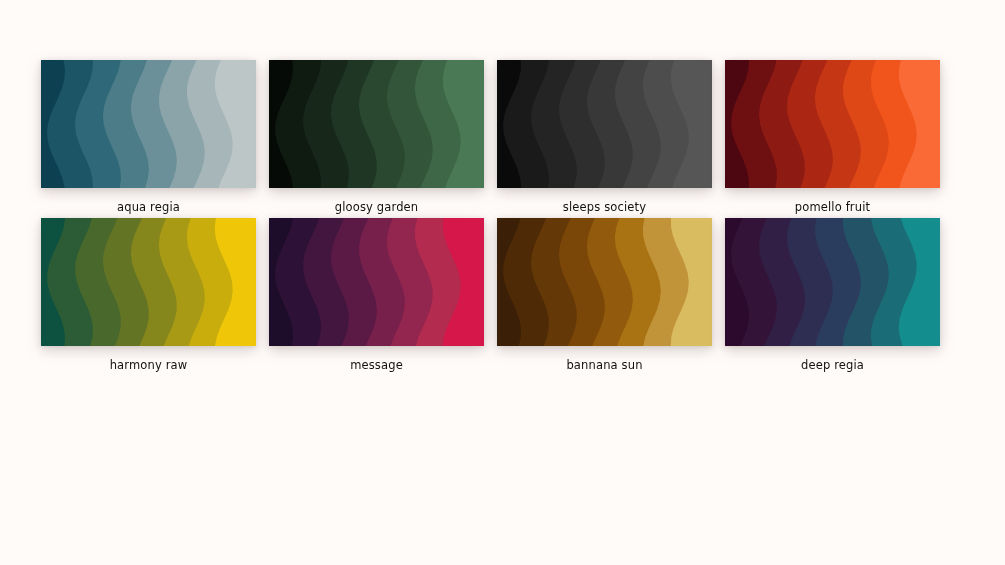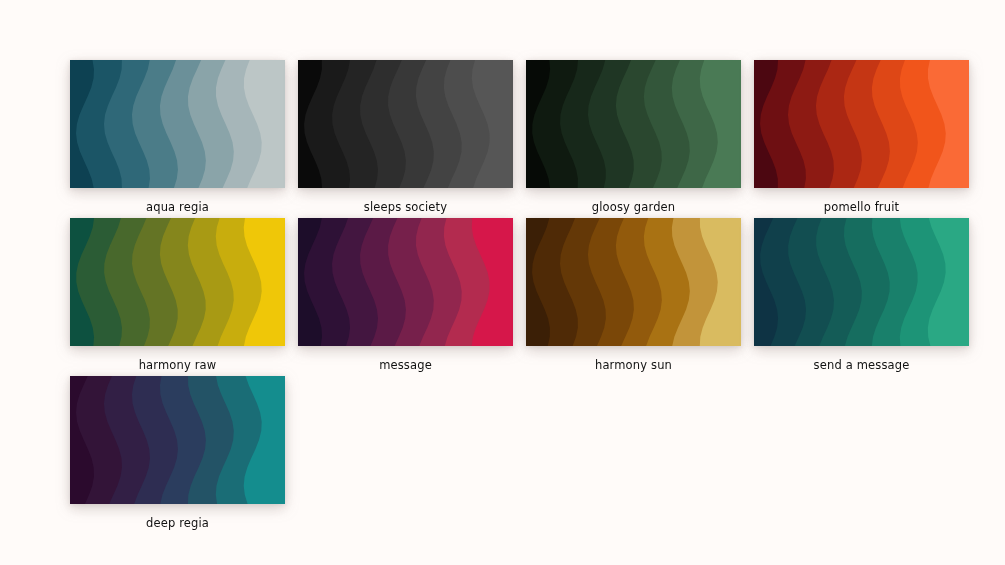--- a/index.html
+++ b/index.html
@@ -8,21 +8,21 @@
   }
   body {
     width: 1005px;
     height: 565px;
     background: #fffbf9;
     font-family: "DejaVu Sans", sans-serif;
     overflow: hidden;
   }
   #palette-grid {
     position: absolute;
-    left: 70px;
+    left: 41px;
     top: 60px;
     width: 900px;
     display: grid;
     grid-template-columns: repeat(4, 215px);
     grid-template-rows: repeat(3, 158px);
     column-gap: 13px;
     row-gap: 0px;
   }
   .palette-card {
     width: 215px;
@@ -74,49 +74,49 @@
             <path d="M 110 0 L 60.98 0 L 59.09 7.14 L 57.17 14.29 L 55.65 21.43 L 54.87 28.57 L 54.98 35.71 L 55.97 42.86 L 57.62 50.00 L 59.57 57.14 L 61.40 64.29 L 62.70 71.43 L 63.20 78.57 L 62.78 85.71 L 61.54 92.86 L 59.74 100.00 L 110 100 Z" fill="#8aa4a9"></path>
             <path d="M 110 0 L 72.30 0 L 70.37 7.14 L 68.79 14.29 L 67.91 21.43 L 67.92 28.57 L 68.83 35.71 L 70.42 42.86 L 72.36 50.00 L 74.22 57.14 L 75.60 64.29 L 76.19 71.43 L 75.87 78.57 L 74.71 85.71 L 72.95 92.86 L 70.99 100.00 L 110 100 Z" fill="#a6b6b9"></path>
             <path d="M 110 0 L 83.57 0 L 81.93 7.14 L 80.96 14.29 L 80.88 21.43 L 81.69 28.57 L 83.22 35.71 L 85.14 42.86 L 87.03 50.00 L 88.48 57.14 L 89.17 64.29 L 88.95 71.43 L 87.87 78.57 L 86.16 85.71 L 84.20 92.86 L 82.42 100.00 L 110 100 Z" fill="#bcc6c6"></path>
           </svg>
         </div>
       </div>
       <div class="swatch-label">aqua regia</div>
     </div>
     <div class="palette-card">
       <div class="swatch-wrap">
+        <div class="swatch" style="background: rgb(6, 10, 6);">
+          <svg viewBox="0 0 100 100" preserveAspectRatio="none">
+            <path d="M 110 0 L 10.82 0 L 11.20 7.14 L 10.66 14.29 L 9.33 21.43 L 7.49 28.57 L 5.54 35.71 L 3.91 42.86 L 2.96 50.00 L 2.88 57.14 L 3.70 64.29 L 5.25 71.43 L 7.17 78.57 L 9.06 85.71 L 10.49 92.86 L 11.17 100.00 L 110 100 Z" fill="#0f1a10"></path>
+            <path d="M 110 0 L 24.20 0 L 23.76 7.14 L 22.51 14.29 L 20.70 21.43 L 18.75 28.57 L 17.06 35.71 L 16.02 42.86 L 15.84 50.00 L 16.58 57.14 L 18.05 64.29 L 19.95 71.43 L 21.87 78.57 L 23.37 85.71 L 24.14 92.86 L 24.01 100.00 L 110 100 Z" fill="#17281a"></path>
+            <path d="M 110 0 L 36.85 0 L 35.67 7.14 L 33.91 14.29 L 31.95 21.43 L 30.22 28.57 L 29.09 35.71 L 28.82 42.86 L 29.46 50.00 L 30.86 57.14 L 32.74 64.29 L 34.67 71.43 L 36.24 78.57 L 37.10 85.71 L 37.07 92.86 L 36.15 100.00 L 110 100 Z" fill="#1f3624"></path>
+            <path d="M 110 0 L 48.84 0 L 47.12 7.14 L 45.16 14.29 L 43.38 21.43 L 42.18 28.57 L 41.80 35.71 L 42.34 42.86 L 43.68 50.00 L 45.53 57.14 L 47.47 64.29 L 49.10 71.43 L 50.05 78.57 L 50.12 85.71 L 49.29 92.86 L 47.74 100.00 L 110 100 Z" fill="#2a472f"></path>
+            <path d="M 110 0 L 60.33 0 L 58.37 7.14 L 56.56 14.29 L 55.27 21.43 L 54.80 28.57 L 55.24 35.71 L 56.51 42.86 L 58.31 50.00 L 60.27 57.14 L 61.95 64.29 L 62.98 71.43 L 63.15 78.57 L 62.42 85.71 L 60.93 92.86 L 59.03 100.00 L 110 100 Z" fill="#33563a"></path>
+            <path d="M 110 0 L 71.59 0 L 69.73 7.14 L 68.38 14.29 L 67.81 21.43 L 68.15 28.57 L 69.34 35.71 L 71.10 42.86 L 73.06 50.00 L 74.79 57.14 L 75.91 64.29 L 76.18 71.43 L 75.54 78.57 L 74.12 85.71 L 72.25 92.86 L 70.32 100.00 L 110 100 Z" fill="#3e6747"></path>
+            <path d="M 110 0 L 82.92 0 L 81.49 7.14 L 80.83 14.29 L 81.07 21.43 L 82.17 28.57 L 83.89 35.71 L 85.85 42.86 L 87.63 50.00 L 88.83 57.14 L 89.20 64.29 L 88.65 71.43 L 87.31 78.57 L 85.46 85.71 L 83.52 92.86 L 81.89 100.00 L 110 100 Z" fill="#4a7a55"></path>
+          </svg>
+        </div>
+      </div>
+      <div class="swatch-label">gloosy garden</div>
+    </div>
+    <div class="palette-card">
+      <div class="swatch-wrap">
         <div class="swatch" style="background: rgb(10, 10, 10);">
           <svg viewBox="0 0 100 100" preserveAspectRatio="none">
             <path d="M 110 0 L 11.06 0 L 11.11 7.14 L 10.26 14.29 L 8.70 21.43 L 6.78 28.57 L 4.90 35.71 L 3.48 42.86 L 2.82 50.00 L 3.08 57.14 L 4.19 64.29 L 5.92 71.43 L 7.88 78.57 L 9.65 85.71 L 10.84 92.86 L 11.19 100.00 L 110 100 Z" fill="#1a1a1a"></path>
             <path d="M 110 0 L 24.15 0 L 23.39 7.14 L 21.90 14.29 L 19.99 21.43 L 18.09 28.57 L 16.60 35.71 L 15.85 42.86 L 16.01 50.00 L 17.04 57.14 L 18.71 64.29 L 20.67 71.43 L 22.48 78.57 L 23.75 85.71 L 24.20 92.86 L 23.74 100.00 L 110 100 Z" fill="#242424"></path>
             <path d="M 110 0 L 36.51 0 L 35.09 7.14 L 33.21 14.29 L 31.28 21.43 L 29.73 28.57 L 28.89 35.71 L 28.95 42.86 L 29.89 50.00 L 31.51 57.14 L 33.45 64.29 L 35.30 71.43 L 36.64 78.57 L 37.19 85.71 L 36.83 92.86 L 35.63 100.00 L 110 100 Z" fill="#2e2e2e"></path>
             <path d="M 110 0 L 48.27 0 L 46.42 7.14 L 44.48 14.29 L 42.87 21.43 L 41.94 28.57 L 41.90 35.71 L 42.75 42.86 L 44.31 50.00 L 46.24 57.14 L 48.12 64.29 L 49.53 71.43 L 50.18 78.57 L 49.91 85.71 L 48.80 92.86 L 47.07 100.00 L 110 100 Z" fill="#383838"></path>
             <path d="M 110 0 L 59.63 0 L 57.68 7.14 L 56.01 14.29 L 55.00 21.43 L 54.86 28.57 L 55.62 35.71 L 57.11 42.86 L 59.02 50.00 L 60.93 57.14 L 62.41 64.29 L 63.15 71.43 L 62.99 78.57 L 61.95 85.71 L 60.28 92.86 L 58.32 100.00 L 110 100 Z" fill="#434343"></path>
             <path d="M 110 0 L 70.89 0 L 69.17 7.14 L 68.07 14.29 L 67.83 21.43 L 68.49 28.57 L 69.92 35.71 L 71.81 42.86 L 73.73 50.00 L 75.28 57.14 L 76.11 64.29 L 76.05 71.43 L 75.10 78.57 L 73.48 85.71 L 71.53 92.86 L 69.69 100.00 L 110 100 Z" fill="#4d4d4d"></path>
             <path d="M 110 0 L 82.33 0 L 81.15 7.14 L 80.81 14.29 L 81.38 21.43 L 82.74 28.57 L 84.59 35.71 L 86.54 42.86 L 88.14 50.00 L 89.07 57.14 L 89.10 64.29 L 88.24 71.43 L 86.68 78.57 L 84.75 85.71 L 82.87 92.86 L 81.46 100.00 L 110 100 Z" fill="#565656"></path>
           </svg>
         </div>
       </div>
       <div class="swatch-label">sleeps society</div>
-    </div>
-    <div class="palette-card">
-      <div class="swatch-wrap">
-        <div class="swatch" style="background: rgb(6, 10, 6);">
-          <svg viewBox="0 0 100 100" preserveAspectRatio="none">
-            <path d="M 110 0 L 10.82 0 L 11.20 7.14 L 10.66 14.29 L 9.33 21.43 L 7.49 28.57 L 5.54 35.71 L 3.91 42.86 L 2.96 50.00 L 2.88 57.14 L 3.70 64.29 L 5.25 71.43 L 7.17 78.57 L 9.06 85.71 L 10.49 92.86 L 11.17 100.00 L 110 100 Z" fill="#0f1a10"></path>
-            <path d="M 110 0 L 24.20 0 L 23.76 7.14 L 22.51 14.29 L 20.70 21.43 L 18.75 28.57 L 17.06 35.71 L 16.02 42.86 L 15.84 50.00 L 16.58 57.14 L 18.05 64.29 L 19.95 71.43 L 21.87 78.57 L 23.37 85.71 L 24.14 92.86 L 24.01 100.00 L 110 100 Z" fill="#17281a"></path>
-            <path d="M 110 0 L 36.85 0 L 35.67 7.14 L 33.91 14.29 L 31.95 21.43 L 30.22 28.57 L 29.09 35.71 L 28.82 42.86 L 29.46 50.00 L 30.86 57.14 L 32.74 64.29 L 34.67 71.43 L 36.24 78.57 L 37.10 85.71 L 37.07 92.86 L 36.15 100.00 L 110 100 Z" fill="#1f3624"></path>
-            <path d="M 110 0 L 48.84 0 L 47.12 7.14 L 45.16 14.29 L 43.38 21.43 L 42.18 28.57 L 41.80 35.71 L 42.34 42.86 L 43.68 50.00 L 45.53 57.14 L 47.47 64.29 L 49.10 71.43 L 50.05 78.57 L 50.12 85.71 L 49.29 92.86 L 47.74 100.00 L 110 100 Z" fill="#2a472f"></path>
-            <path d="M 110 0 L 60.33 0 L 58.37 7.14 L 56.56 14.29 L 55.27 21.43 L 54.80 28.57 L 55.24 35.71 L 56.51 42.86 L 58.31 50.00 L 60.27 57.14 L 61.95 64.29 L 62.98 71.43 L 63.15 78.57 L 62.42 85.71 L 60.93 92.86 L 59.03 100.00 L 110 100 Z" fill="#33563a"></path>
-            <path d="M 110 0 L 71.59 0 L 69.73 7.14 L 68.38 14.29 L 67.81 21.43 L 68.15 28.57 L 69.34 35.71 L 71.10 42.86 L 73.06 50.00 L 74.79 57.14 L 75.91 64.29 L 76.18 71.43 L 75.54 78.57 L 74.12 85.71 L 72.25 92.86 L 70.32 100.00 L 110 100 Z" fill="#3e6747"></path>
-            <path d="M 110 0 L 82.92 0 L 81.49 7.14 L 80.83 14.29 L 81.07 21.43 L 82.17 28.57 L 83.89 35.71 L 85.85 42.86 L 87.63 50.00 L 88.83 57.14 L 89.20 64.29 L 88.65 71.43 L 87.31 78.57 L 85.46 85.71 L 83.52 92.86 L 81.89 100.00 L 110 100 Z" fill="#4a7a55"></path>
-          </svg>
-        </div>
-      </div>
-      <div class="swatch-label">gloosy garden</div>
     </div>
     <div class="palette-card">
       <div class="swatch-wrap">
         <div class="swatch" style="background: rgb(76, 7, 17);">
           <svg viewBox="0 0 100 100" preserveAspectRatio="none">
             <path d="M 110 0 L 11.18 0 L 10.90 7.14 L 9.77 14.29 L 8.03 21.43 L 6.07 28.57 L 4.31 35.71 L 3.14 42.86 L 2.81 50.00 L 3.39 57.14 L 4.76 64.29 L 6.62 71.43 L 8.56 78.57 L 10.16 85.71 L 11.07 92.86 L 11.10 100.00 L 110 100 Z" fill="#6e0f12"></path>
             <path d="M 110 0 L 23.97 0 L 22.92 7.14 L 21.24 14.29 L 19.28 21.43 L 17.48 28.57 L 16.23 35.71 L 15.80 42.86 L 16.29 50.00 L 17.58 57.14 L 19.41 64.29 L 21.36 71.43 L 23.01 78.57 L 24.01 85.71 L 24.14 92.86 L 23.36 100.00 L 110 100 Z" fill="#8d1a13"></path>
             <path d="M 110 0 L 36.08 0 L 34.44 7.14 L 32.49 14.29 L 30.66 21.43 L 29.33 28.57 L 28.80 35.71 L 29.19 42.86 L 30.41 50.00 L 32.19 57.14 L 34.15 64.29 L 35.86 71.43 L 36.94 78.57 L 37.17 85.71 L 36.48 92.86 L 35.04 100.00 L 110 100 Z" fill="#ab2713"></path>
             <path d="M 110 0 L 47.64 0 L 45.71 7.14 L 43.84 14.29 L 42.44 21.43 L 41.82 28.57 L 42.11 35.71 L 43.24 42.86 L 44.98 50.00 L 46.94 57.14 L 48.70 64.29 L 49.87 71.43 L 50.19 78.57 L 49.60 85.71 L 48.23 92.86 L 46.37 100.00 L 110 100 Z" fill="#c53614"></path>
             <path d="M 110 0 L 58.92 0 L 57.02 7.14 L 55.56 14.29 L 54.84 21.43 L 55.03 28.57 L 56.09 35.71 L 57.78 42.86 L 59.73 50.00 L 61.53 57.14 L 62.78 64.29 L 63.20 71.43 L 62.71 78.57 L 61.41 85.71 L 59.58 92.86 L 57.63 100.00 L 110 100 Z" fill="#de4716"></path>
@@ -166,37 +166,21 @@
             <path d="M 110 0 L 10.84 0 L 9.64 7.14 L 7.87 14.29 L 5.91 21.43 L 4.19 28.57 L 3.08 35.71 L 2.82 42.86 L 3.48 50.00 L 4.90 57.14 L 6.78 64.29 L 8.71 71.43 L 10.26 78.57 L 11.11 85.71 L 11.06 92.86 L 10.12 100.00 L 110 100 Z" fill="#4f2a06"></path>
             <path d="M 110 0 L 22.81 0 L 21.08 7.14 L 19.12 14.29 L 17.35 21.43 L 16.16 28.57 L 15.81 35.71 L 16.37 42.86 L 17.72 50.00 L 19.57 57.14 L 21.51 64.29 L 23.13 71.43 L 24.06 78.57 L 24.11 85.71 L 23.26 92.86 L 21.70 100.00 L 110 100 Z" fill="#643807"></path>
             <path d="M 110 0 L 34.29 0 L 32.33 7.14 L 30.52 14.29 L 29.25 21.43 L 28.80 28.57 L 29.26 35.71 L 30.54 42.86 L 32.35 50.00 L 34.31 57.14 L 35.98 64.29 L 37.00 71.43 L 37.15 78.57 L 36.39 85.71 L 34.90 92.86 L 32.99 100.00 L 110 100 Z" fill="#7a4708"></path>
             <path d="M 110 0 L 45.55 0 L 43.70 7.14 L 42.35 14.29 L 41.80 21.43 L 42.17 28.57 L 43.37 35.71 L 45.14 42.86 L 47.10 50.00 L 48.82 57.14 L 49.93 64.29 L 50.18 71.43 L 49.51 78.57 L 48.09 85.71 L 46.20 92.86 L 44.28 100.00 L 110 100 Z" fill="#925a0c"></path>
             <path d="M 110 0 L 56.88 0 L 55.47 7.14 L 54.82 14.29 L 55.09 21.43 L 56.20 28.57 L 57.93 35.71 L 59.89 42.86 L 61.66 50.00 L 62.85 57.14 L 63.19 64.29 L 62.63 71.43 L 61.27 78.57 L 59.42 85.71 L 57.48 92.86 L 55.87 100.00 L 110 100 Z" fill="#a97213"></path>
             <path d="M 110 0 L 68.59 0 L 67.85 7.14 L 68.01 14.29 L 69.05 21.43 L 70.73 28.57 L 72.68 35.71 L 74.49 42.86 L 75.75 50.00 L 76.20 57.14 L 75.73 64.29 L 74.45 71.43 L 72.63 78.57 L 70.68 85.71 L 69.01 92.86 L 68.00 100.00 L 110 100 Z" fill="#c2943a"></path>
             <path d="M 110 0 L 80.89 0 L 80.95 7.14 L 81.90 14.29 L 83.52 21.43 L 85.47 28.57 L 87.31 35.71 L 88.65 42.86 L 89.20 50.00 L 88.82 57.14 L 87.62 64.29 L 85.84 71.43 L 83.88 78.57 L 82.17 85.71 L 81.07 92.86 L 80.83 100.00 L 110 100 Z" fill="#d9bb60"></path>
           </svg>
         </div>
       </div>
-      <div class="swatch-label">harmony sun</div>
-    </div>
-    <div class="palette-card">
-      <div class="swatch-wrap">
-        <div class="swatch" style="background: rgb(14, 51, 68);">
-          <svg viewBox="0 0 100 100" preserveAspectRatio="none">
-            <path d="M 110 0 L 8.91 0 L 7.00 7.14 L 5.09 14.29 L 3.60 21.43 L 2.85 28.57 L 3.01 35.71 L 4.03 42.86 L 5.70 50.00 L 7.66 57.14 L 9.47 64.29 L 10.74 71.43 L 11.20 78.57 L 10.74 85.71 L 9.47 92.86 L 7.66 100.00 L 110 100 Z" fill="#10404b"></path>
-            <path d="M 110 0 L 20.22 0 L 18.29 7.14 L 16.73 14.29 L 15.89 21.43 L 15.94 28.57 L 16.88 35.71 L 18.50 42.86 L 20.44 50.00 L 22.29 57.14 L 23.64 64.29 L 24.19 71.43 L 23.84 78.57 L 22.64 85.71 L 20.87 92.86 L 18.91 100.00 L 110 100 Z" fill="#124e51"></path>
-            <path d="M 110 0 L 31.49 0 L 29.87 7.14 L 28.94 14.29 L 28.89 21.43 L 29.74 28.57 L 31.30 35.71 L 33.23 42.86 L 35.11 50.00 L 36.53 57.14 L 37.18 64.29 L 36.92 71.43 L 35.80 78.57 L 34.08 85.71 L 32.12 92.86 L 30.35 100.00 L 110 100 Z" fill="#145c57"></path>
-            <path d="M 110 0 L 43.02 0 L 42.00 7.14 L 41.85 14.29 L 42.61 21.43 L 44.10 28.57 L 46.01 35.71 L 47.92 42.86 L 49.41 50.00 L 50.15 57.14 L 49.99 64.29 L 48.96 71.43 L 47.29 78.57 L 45.33 85.71 L 43.52 92.86 L 42.25 100.00 L 110 100 Z" fill="#166d5f"></path>
-            <path d="M 110 0 L 55.07 0 L 54.82 7.14 L 55.49 14.29 L 56.92 21.43 L 58.80 28.57 L 60.72 35.71 L 62.27 42.86 L 63.11 50.00 L 63.05 57.14 L 62.11 64.29 L 60.49 71.43 L 58.54 78.57 L 56.70 85.71 L 55.35 92.86 L 54.80 100.00 L 110 100 Z" fill="#19806b"></path>
-            <path d="M 110 0 L 67.81 0 L 68.37 7.14 L 69.73 14.29 L 71.58 21.43 L 73.53 28.57 L 75.14 35.71 L 76.06 42.86 L 76.10 50.00 L 75.25 57.14 L 73.69 64.29 L 71.76 71.43 L 69.88 78.57 L 68.47 85.71 L 67.82 92.86 L 68.09 100.00 L 110 100 Z" fill="#1d9477"></path>
-            <path d="M 110 0 L 81.27 0 L 82.55 7.14 L 84.37 14.29 L 86.32 21.43 L 87.99 28.57 L 89.00 35.71 L 89.14 42.86 L 88.38 50.00 L 86.88 57.14 L 84.97 64.29 L 83.07 71.43 L 81.59 78.57 L 80.85 85.71 L 81.01 92.86 L 82.05 100.00 L 110 100 Z" fill="#2aa884"></path>
-          </svg>
-        </div>
-      </div>
-      <div class="swatch-label">send a message</div>
+      <div class="swatch-label">bannana sun</div>
     </div>
     <div class="palette-card">
       <div class="swatch-wrap">
         <div class="swatch" style="background: rgb(43, 10, 45);">
           <svg viewBox="0 0 100 100" preserveAspectRatio="none">
             <path d="M 110 0 L 8.25 0 L 6.29 7.14 L 4.49 14.29 L 3.23 21.43 L 2.80 28.57 L 3.28 35.71 L 4.57 42.86 L 6.40 50.00 L 8.35 57.14 L 10.01 64.29 L 11.01 71.43 L 11.14 78.57 L 10.37 85.71 L 8.86 92.86 L 6.95 100.00 L 110 100 Z" fill="#331438"></path>
             <path d="M 110 0 L 19.50 0 L 17.66 7.14 L 16.33 14.29 L 15.80 21.43 L 16.19 28.57 L 17.40 35.71 L 19.18 42.86 L 21.14 50.00 L 22.85 57.14 L 23.94 64.29 L 24.17 71.43 L 23.49 78.57 L 22.05 85.71 L 20.16 92.86 L 18.24 100.00 L 110 100 Z" fill="#321f45"></path>
             <path d="M 110 0 L 30.85 0 L 29.44 7.14 L 28.82 14.29 L 29.10 21.43 L 30.24 28.57 L 31.97 35.71 L 33.93 42.86 L 35.69 50.00 L 36.86 57.14 L 37.19 64.29 L 36.61 71.43 L 35.24 78.57 L 33.38 85.71 L 31.44 92.86 L 29.84 100.00 L 110 100 Z" fill="#2e2d52"></path>
             <path d="M 110 0 L 42.56 0 L 41.84 7.14 L 42.03 14.29 L 43.08 21.43 L 44.77 28.57 L 46.72 35.71 L 48.52 42.86 L 49.77 50.00 L 50.20 57.14 L 49.71 64.29 L 48.41 71.43 L 46.59 78.57 L 44.64 85.71 L 42.98 92.86 L 41.99 100.00 L 110 100 Z" fill="#2b3d5e"></path>
             <path d="M 110 0 L 54.88 0 L 54.96 7.14 L 55.93 14.29 L 57.56 21.43 L 59.51 28.57 L 61.35 35.71 L 62.67 42.86 L 63.20 50.00 L 62.81 57.14 L 61.59 64.29 L 59.80 71.43 L 57.84 78.57 L 56.14 85.71 L 55.05 92.86 L 54.83 100.00 L 110 100 Z" fill="#235366"></path>

